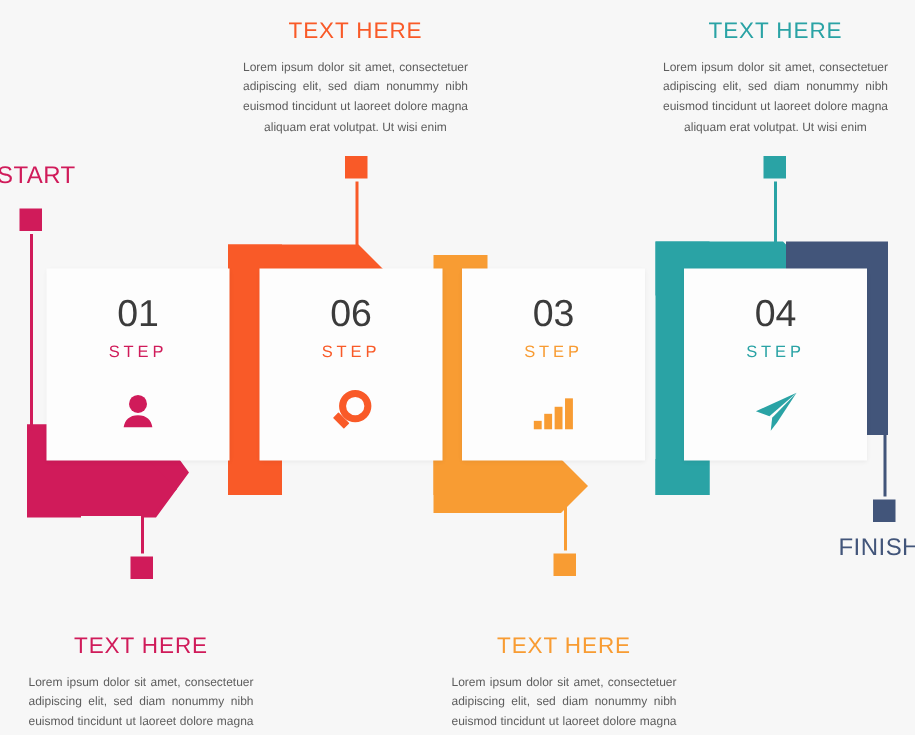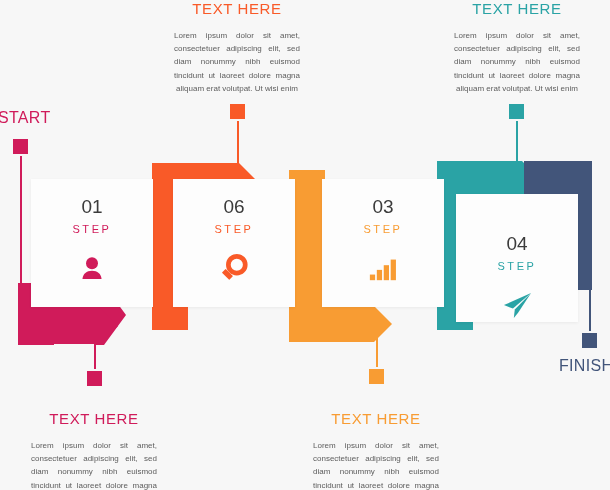--- a/index.html
+++ b/index.html
@@ -47,21 +47,21 @@
     width: 122px;
     height: 128px;
     background: #fdfdfd;
     z-index: 4;
     box-shadow: 0 1px 3px rgba(0,0,0,0.06);
     display: flex;
     flex-direction: column;
     align-items: center;
   }
   .card-num {
-    font-size: 19px;
+    font-size: 25px;
     color: #3b3b3b;
     margin-top: 18px;
     line-height: 1;
     font-weight: 400;
   }
   .card-step {
     font-size: 11px;
     letter-spacing: 2.6px;
     margin-top: 7px;
     font-weight: 400;
@@ -86,30 +86,30 @@
   
   .textblock {
     position: absolute;
     width: 150px;
     z-index: 5;
   }
   .tb-title {
     font-size: 15px;
     text-align: center;
     letter-spacing: 0.6px;
-    margin: 0 0 9px 0;
+    margin: 12px 0 9px 0;
     font-weight: 400;
   }
   .tb-body {
     font-size: 8px;
     line-height: 1.65;
     color: #5d5d5d;
     text-align: justify;
     text-align-last: center;
-    margin: 12px;
+    margin: 0;
   }
 </style>
 </head>
 <body>
 
 <div id="stage">
 
   <svg class="ribbon-layer" viewBox="0 0 610 490">
 
     <path d="M18,283 L50,283 L50,302 L94,302 L94,285 L104,285 L126,315 L104,345 L94,345 L94,328 L18,328 Z" fill="#d01b5a"></path>
@@ -162,34 +162,34 @@
     <div class="card-num">06</div>
     <div class="card-step" style="color:#f95a28;">STEP</div>
     <div class="card-icon">
       <svg viewBox="0 0 32 32" width="30" height="30">
         <circle cx="19" cy="12.5" r="9" fill="none" stroke="#f95a28" stroke-width="5"></circle>
         <rect x="3.5" y="20" width="11" height="5.6" rx="0.5" fill="#f95a28" transform="rotate(45 9 22.8)"></rect>
       </svg>
     </div>
   </div>
 
-  <div class="card" style="left:322px; top:179px;">
+  <div class="card" style="left:308px; top:179px;">
     <div class="card-num">03</div>
     <div class="card-step" style="color:#f89c33;">STEP</div>
     <div class="card-icon">
       <svg viewBox="0 0 32 32" width="30" height="30">
         <rect x="2" y="23" width="5.6" height="6" fill="#f89c33"></rect>
         <rect x="9.4" y="18" width="5.6" height="11" fill="#f89c33"></rect>
         <rect x="16.8" y="13" width="5.6" height="16" fill="#f89c33"></rect>
         <rect x="24.2" y="7" width="5.6" height="22" fill="#f89c33"></rect>
       </svg>
     </div>
   </div>
 
-  <div class="card" style="left:456px; top:194px;justify-content:flex-end;">
+  <div class="card" style="left:456px; top:179px;">
     <div class="card-num">04</div>
     <div class="card-step" style="color:#2aa3a5;">STEP</div>
     <div class="card-icon">
       <svg viewBox="0 0 32 32" width="31" height="31">
         <path d="M30 3 L2 15.6 L11.3 19.1 Z" fill="#2aa3a5"></path>
         <path d="M30 3 L13.2 20.1 L12.2 29 L16.6 23.4 Z" fill="#2aa3a5"></path>
       </svg>
     </div>
   </div>
 

